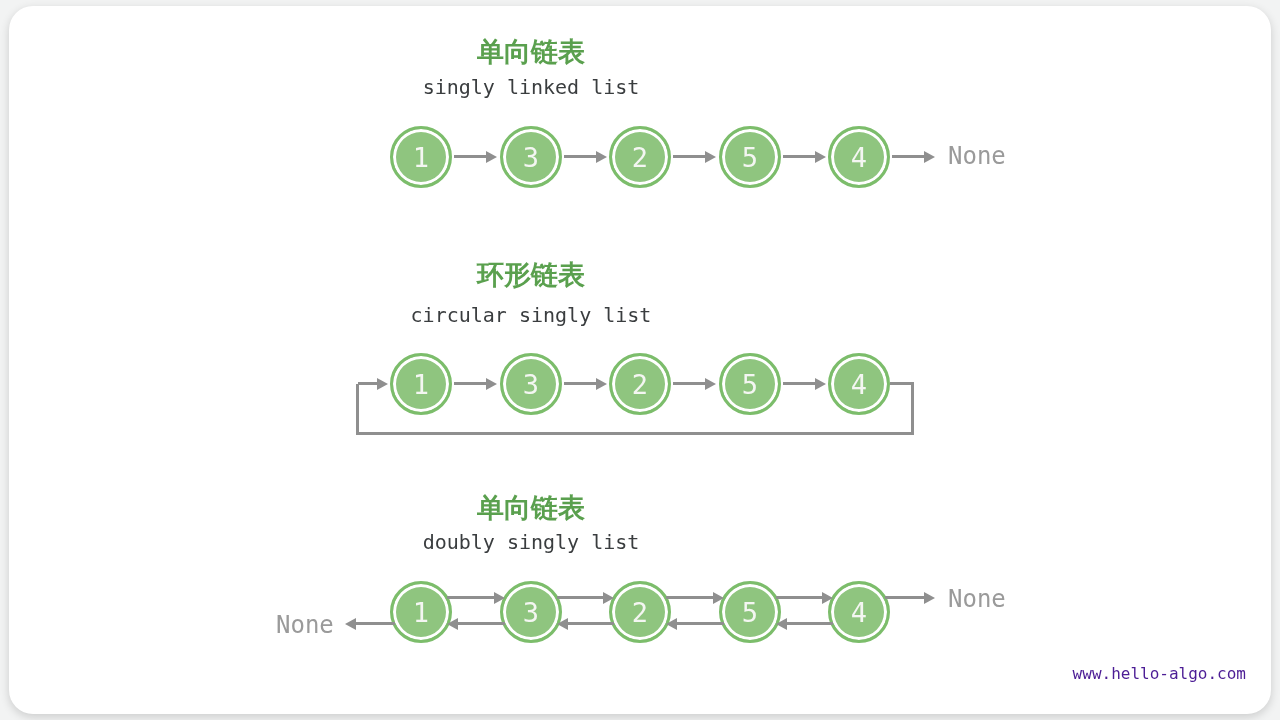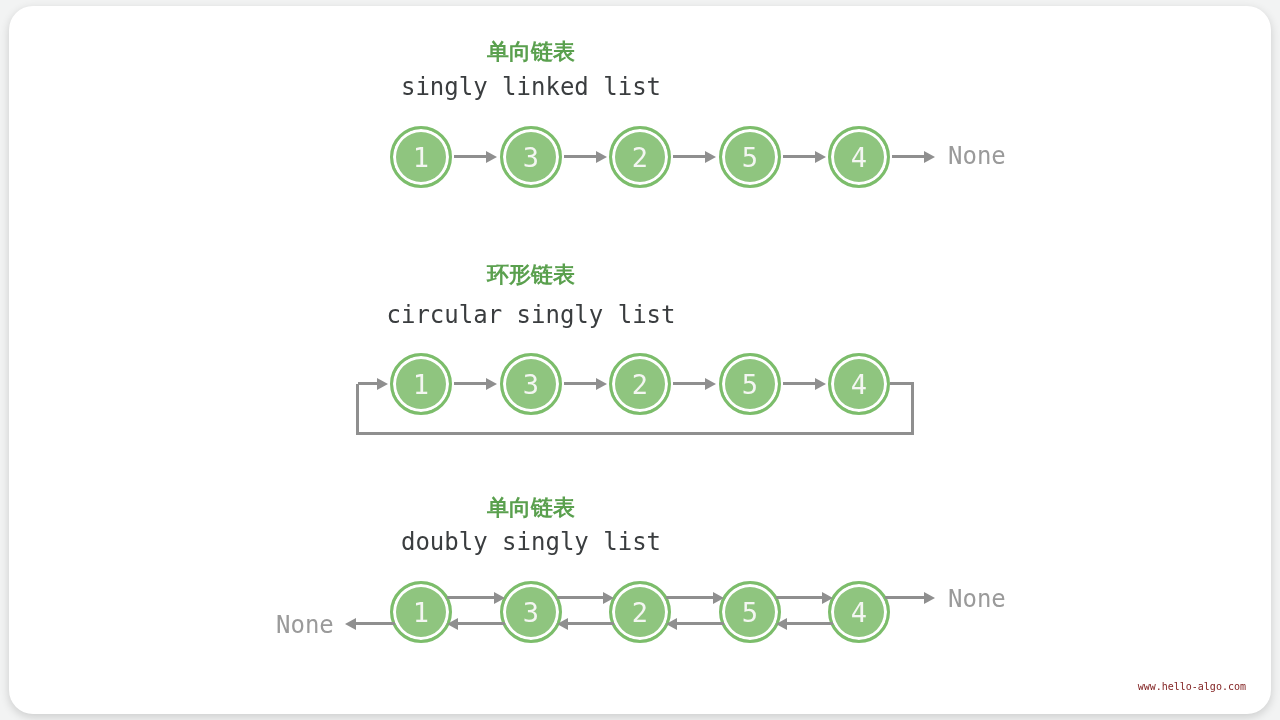--- a/index.html
+++ b/index.html
@@ -4,44 +4,44 @@
 <style>
   html,body{margin:0;padding:0;background:#f2f3f3;}
   .canvas{position:relative;width:1280px;height:720px;background:#f2f3f3;overflow:hidden;
           font-family:"DejaVu Sans Mono","Liberation Mono",monospace;}
   .card{position:absolute;left:9px;top:6px;right:9px;bottom:6px;background:#ffffff;
         border-radius:24px;box-shadow:0 3px 10px rgba(0,0,0,0.16);}
 
   
   .title{position:absolute;left:331px;width:400px;text-align:center;margin:0;
          font-family:"Liberation Sans","DejaVu Sans",sans-serif;font-weight:700;
-         font-size:22px;line-height:30px;color:#5aa04e;}
+         font-size:27px;line-height:30px;color:#5aa04e;}
   .subtitle{position:absolute;left:331px;width:400px;text-align:center;
-            font-size:24px;line-height:26px;color:#3a3d3f;letter-spacing:0;}
+            font-size:20px;line-height:26px;color:#3a3d3f;letter-spacing:0;}
 
   
   .node{position:absolute;width:62px;height:62px;box-sizing:border-box;border-radius:50%;
         background:#8fc57f;border:3px solid #7cbd6b;box-shadow:inset 0 0 0 3px #ffffff;
         display:flex;align-items:center;justify-content:center;
         color:#f4f6f2;font-size:27px;line-height:1;}
 
   
   .ar{position:absolute;height:3px;background:#8f8f8f;}
   .ar::after{content:"";position:absolute;top:50%;transform:translateY(-50%);
              width:0;height:0;border-top:6px solid transparent;border-bottom:6px solid transparent;}
   .ar.right::after{left:100%;border-left:11px solid #8f8f8f;}
   .ar.left::after{right:100%;border-right:11px solid #8f8f8f;}
   .line{position:absolute;background:#8f8f8f;}
 
   
   .loop{position:absolute;left:356px;top:384px;width:558px;height:51px;box-sizing:border-box;
         border-left:3px solid #8f8f8f;border-right:3px solid #8f8f8f;border-bottom:3px solid #8f8f8f;}
 
   .none{position:absolute;color:#9a9a9a;font-size:24px;line-height:28px;}
-  .watermark{position:absolute;right:34px;top:681px;color:#7f1d1d;font-size:10px;}
+  .watermark{position:absolute;right:34px;top:664px;color:#4c1d95;font-size:16px;}
 </style>
 </head>
 <body>
 
 <div class="canvas">
   <div class="card"></div>
 
   <div>
     <h2 class="title" style="top:37px">单向链表</h2>
     <div class="subtitle" style="top:74px">singly linked list</div>

